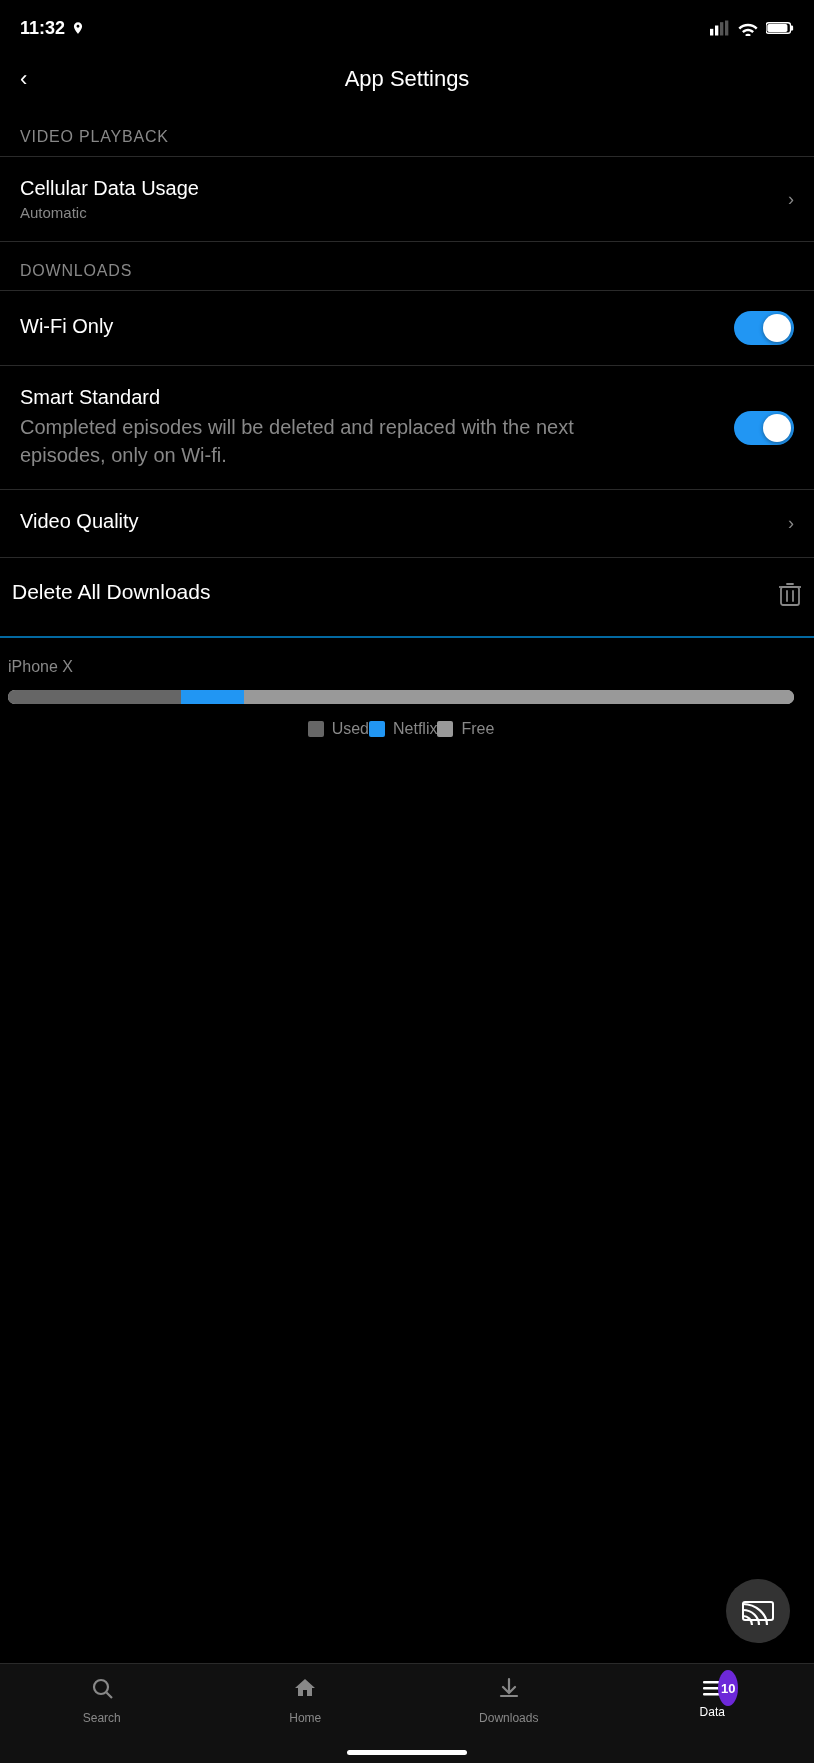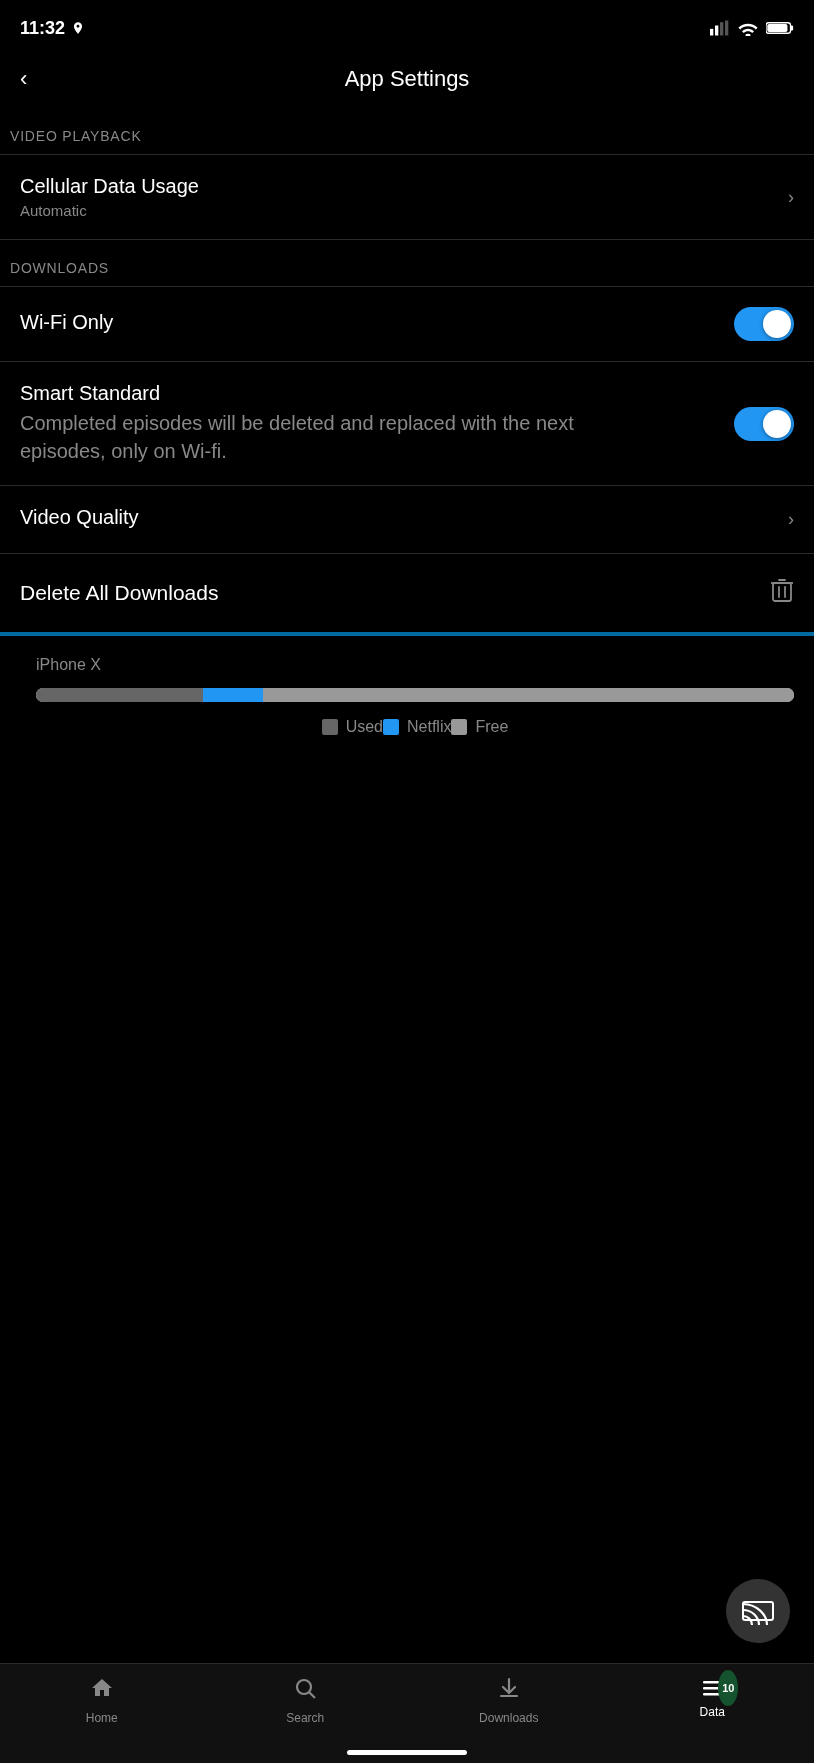--- a/index.html
+++ b/index.html
@@ -53,22 +53,22 @@
       cursor: pointer;
     }
     .nav-title {
       font-size: 22px;
       font-weight: 400;
       color: #fff;
     }
 
     
     .section-header {
-      padding: 20px 20px 10px 10px;
-      font-size: 14px;
+      padding: 20px 20px 10px 20px;
+      font-size: 16px;
       color: #888;
       letter-spacing: 0.8px;
       font-weight: 500;
     }
     .section-divider {
       border: none;
       border-top: 1px solid #2a2a2a;
       margin: 0;
     }
 
@@ -127,39 +127,39 @@
       transition: left 0.2s;
       box-shadow: 0 1px 4px rgba(0,0,0,0.4);
     }
     .toggle.on .toggle-knob {
       left: 29px;
     }
 
     
     .delete-row {
       display: flex;
-      align-items: center;
+      align-items: flex-start;
       justify-content: space-between;
-      padding: 22px 20px;
-      border-bottom: 4px solid #0369a1;
+      padding: 22px 12px;
+      border-bottom: 2px solid #0369a1;
       cursor: pointer;
     }
     .delete-row-title {
       font-size: 21px;
       font-weight: 400;
       color: #fff;
     }
     .trash-icon {
       color: #888;
       font-size: 22px;
     }
 
     
     .storage-section {
-      padding: 20px 20px 10px 36px;
+      padding: 20px 20px 10px 8px;
     }
     .storage-device {
       font-size: 16px;
       color: #888;
       margin-bottom: 14px;
     }
     .storage-bar {
       width: 100%;
       height: 14px;
       border-radius: 7px;
@@ -254,23 +254,23 @@
     .tab-badge {
       position: relative;
       display: inline-flex;
       align-items: center;
       justify-content: center;
     }
     .badge {
       position: absolute;
       top: -6px;
       right: -14px;
-      background: #14532d;
-      color: #fff;
-      font-size: 11px;
+      background: #6d28d9;
+      color: #fff;
+      font-size: 13px;
       font-weight: 700;
       width: 20px;
       height: 36px;
       border-radius: 50%;
       display: flex;
       align-items: center;
       justify-content: center;
     }
 
     
@@ -403,35 +403,35 @@
     <path d="M1 19 C6 19 10 23 10 28" stroke="white" stroke-width="2.2" fill="none" stroke-linecap="round"></path>
     <path d="M1 13 C10 13 17 20 17 28" stroke="white" stroke-width="2.2" fill="none" stroke-linecap="round"></path>
     <path d="M1 7 C14 7 25 17 25 28" stroke="white" stroke-width="2.2" fill="none" stroke-linecap="round"></path>
   </svg>
 </div>
 
 <div class="tab-bar">
 
   <div class="tab-item">
     <div class="tab-icon">
-      <svg width="24" height="24" viewBox="0 0 24 24" fill="#888">
-        <path d="M10 20v-6h4v6h5v-8h3L12 3 2 12h3v8z"></path>
-      </svg>
-    </div>
-    <span class="tab-label">Home</span>
-  </div>
-
-  <div class="tab-item">
-    <div class="tab-icon">
       <svg width="24" height="24" viewBox="0 0 24 24" fill="none" stroke="#888" stroke-width="2.2">
         <circle cx="11" cy="11" r="7"></circle>
         <line x1="16.5" y1="16.5" x2="22" y2="22"></line>
       </svg>
     </div>
     <span class="tab-label">Search</span>
+  </div>
+
+  <div class="tab-item">
+    <div class="tab-icon">
+      <svg width="24" height="24" viewBox="0 0 24 24" fill="#888">
+        <path d="M10 20v-6h4v6h5v-8h3L12 3 2 12h3v8z"></path>
+      </svg>
+    </div>
+    <span class="tab-label">Home</span>
   </div>
 
   <div class="tab-item">
     <div class="tab-icon">
       <svg width="24" height="24" viewBox="0 0 24 24" fill="none" stroke="#888" stroke-width="2.2">
         <path d="M12 3v13M6 11l6 6 6-6" stroke-linecap="round"></path>
         <line x1="4" y1="20" x2="20" y2="20" stroke-linecap="round"></line>
       </svg>
     </div>
     <span class="tab-label">Downloads</span>

